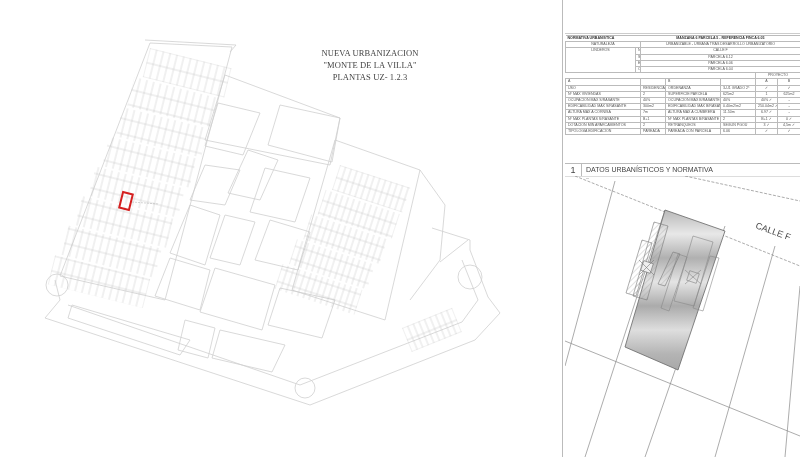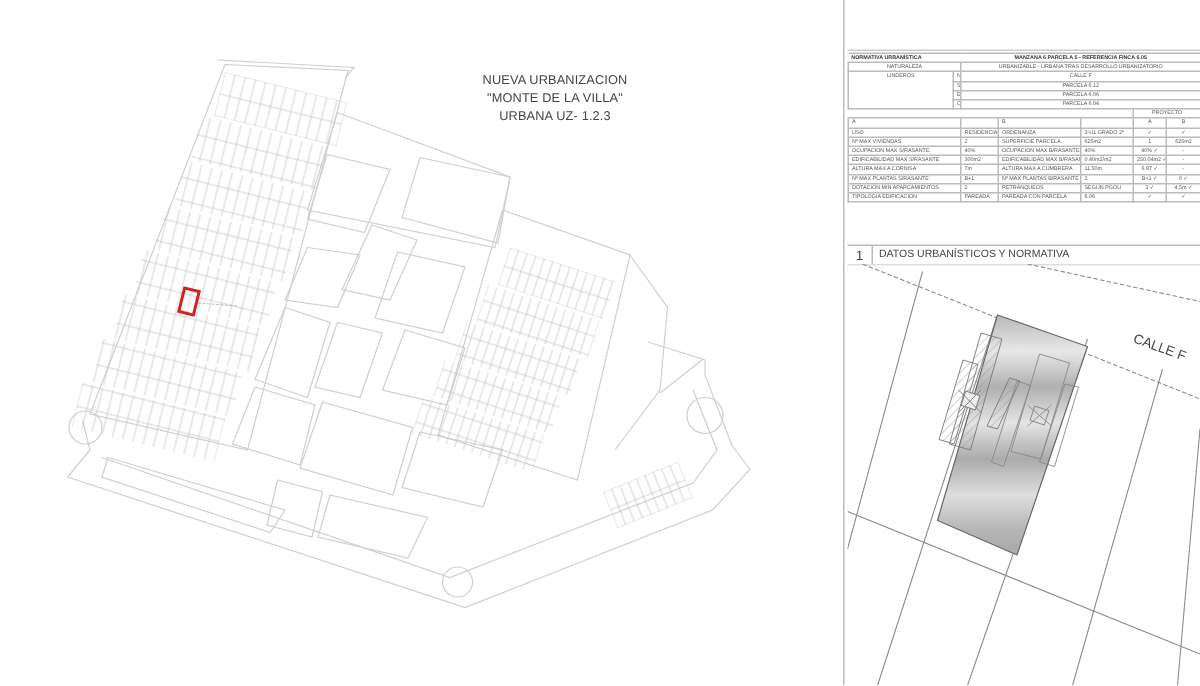--- a/index.html
+++ b/index.html
@@ -1,18 +1,18 @@
 <!DOCTYPE html>
 <html><head>
 <meta charset="utf-8">
 <style>
   html, body { margin:0; padding:0; background:#ffffff; }
   body { width:800px; height:457px; position:relative; overflow:hidden;
          font-family:"Liberation Sans", sans-serif; color:#333; }
-  .plan { position:absolute; left:0; top:0; width:560px; height:457px; }
+  .plan { position:absolute; left:0; top:0; width:560px; height:457px;font-family:Liberation Serif, serif; }
   .title-block { position:absolute; left:300px; top:47px; width:140px; text-align:center;
                  font-size:8.5px; line-height:12px; color:#444; letter-spacing:0.1px; }
   .title-block div { white-space:nowrap; }
   .sheet { position:absolute; left:562px; top:0; width:238px; height:457px;
            border-left:1px solid #bbb; }
   .sheet-topline { position:absolute; left:565px; top:33px; width:235px; height:1px; background:#ccc; }
   table.norm { position:absolute; left:565px; top:35px; width:235px; border-collapse:collapse;
                font-size:3.6px; line-height:5.2px; color:#555; table-layout:fixed; }
   table.norm td { border:0.5px solid #bbb; padding:0 2px; white-space:nowrap; overflow:hidden; height:5.2px; }
   table.norm td.bold { font-weight:bold; color:#333; }
@@ -98,21 +98,21 @@
 
     <g>
       <rect x="121" y="193" width="10" height="16" fill="none" stroke="#d42020" stroke-width="2" transform="rotate(14 126 201)"></rect>
       <line x1="132" y1="202" x2="158" y2="204" stroke="#aaa" stroke-width="0.5" stroke-dasharray="2 1"></line>
     </g>
   </svg>
 
   <div class="title-block">
     <div>NUEVA URBANIZACION</div>
     <div>"MONTE DE LA VILLA"</div>
-    <div>URBANA UZ- 1.2.3</div>
+    <div>PLANTAS UZ- 1.2.3</div>
   </div>
 </div>
 
 <div class="sheet"></div>
 <div class="sheet-topline"></div>
 
 <table class="norm">
   <colgroup>
     <col style="width:60px">
       <col style="width:10px">

